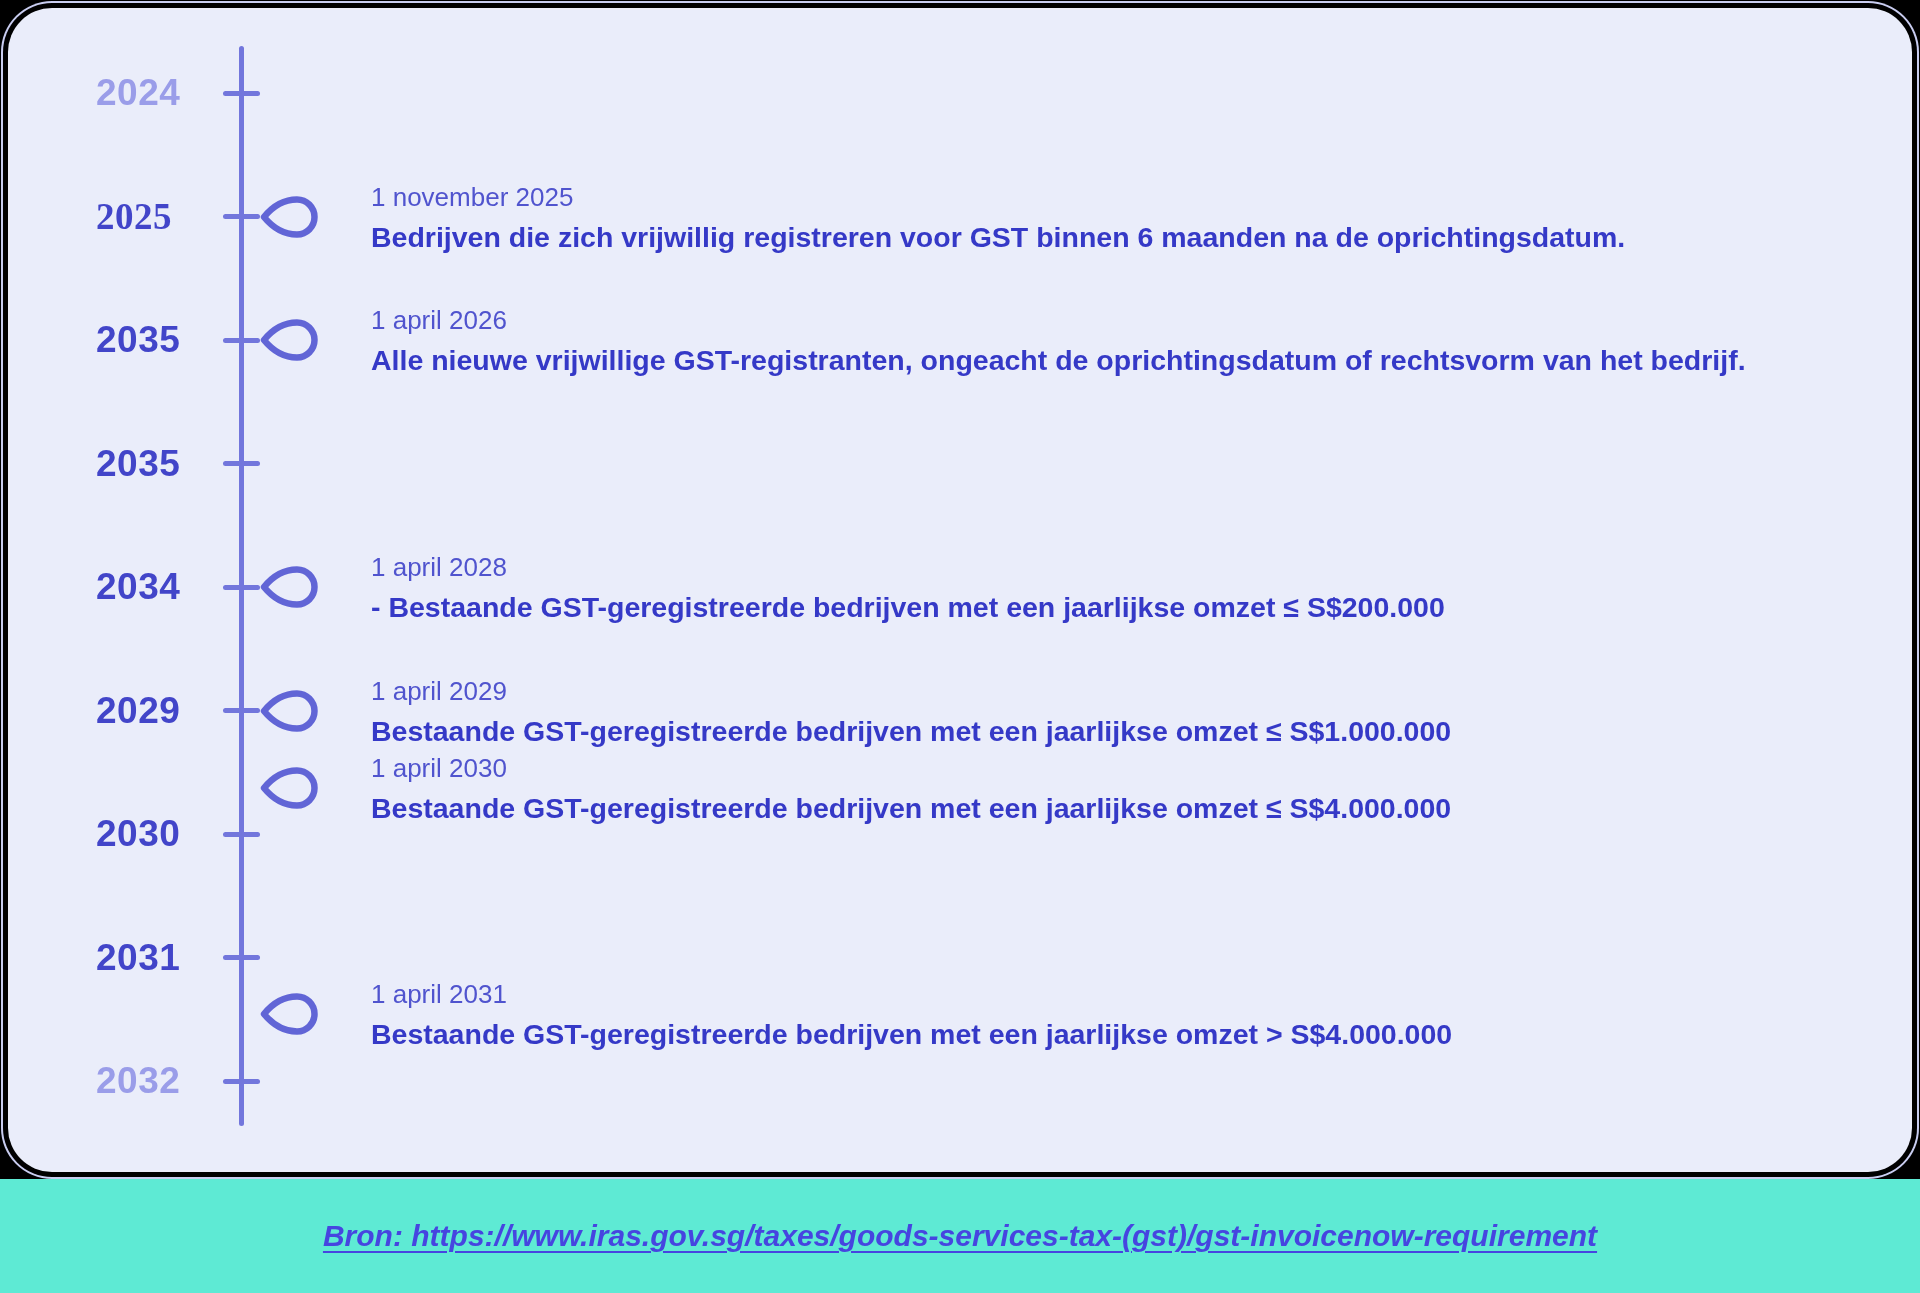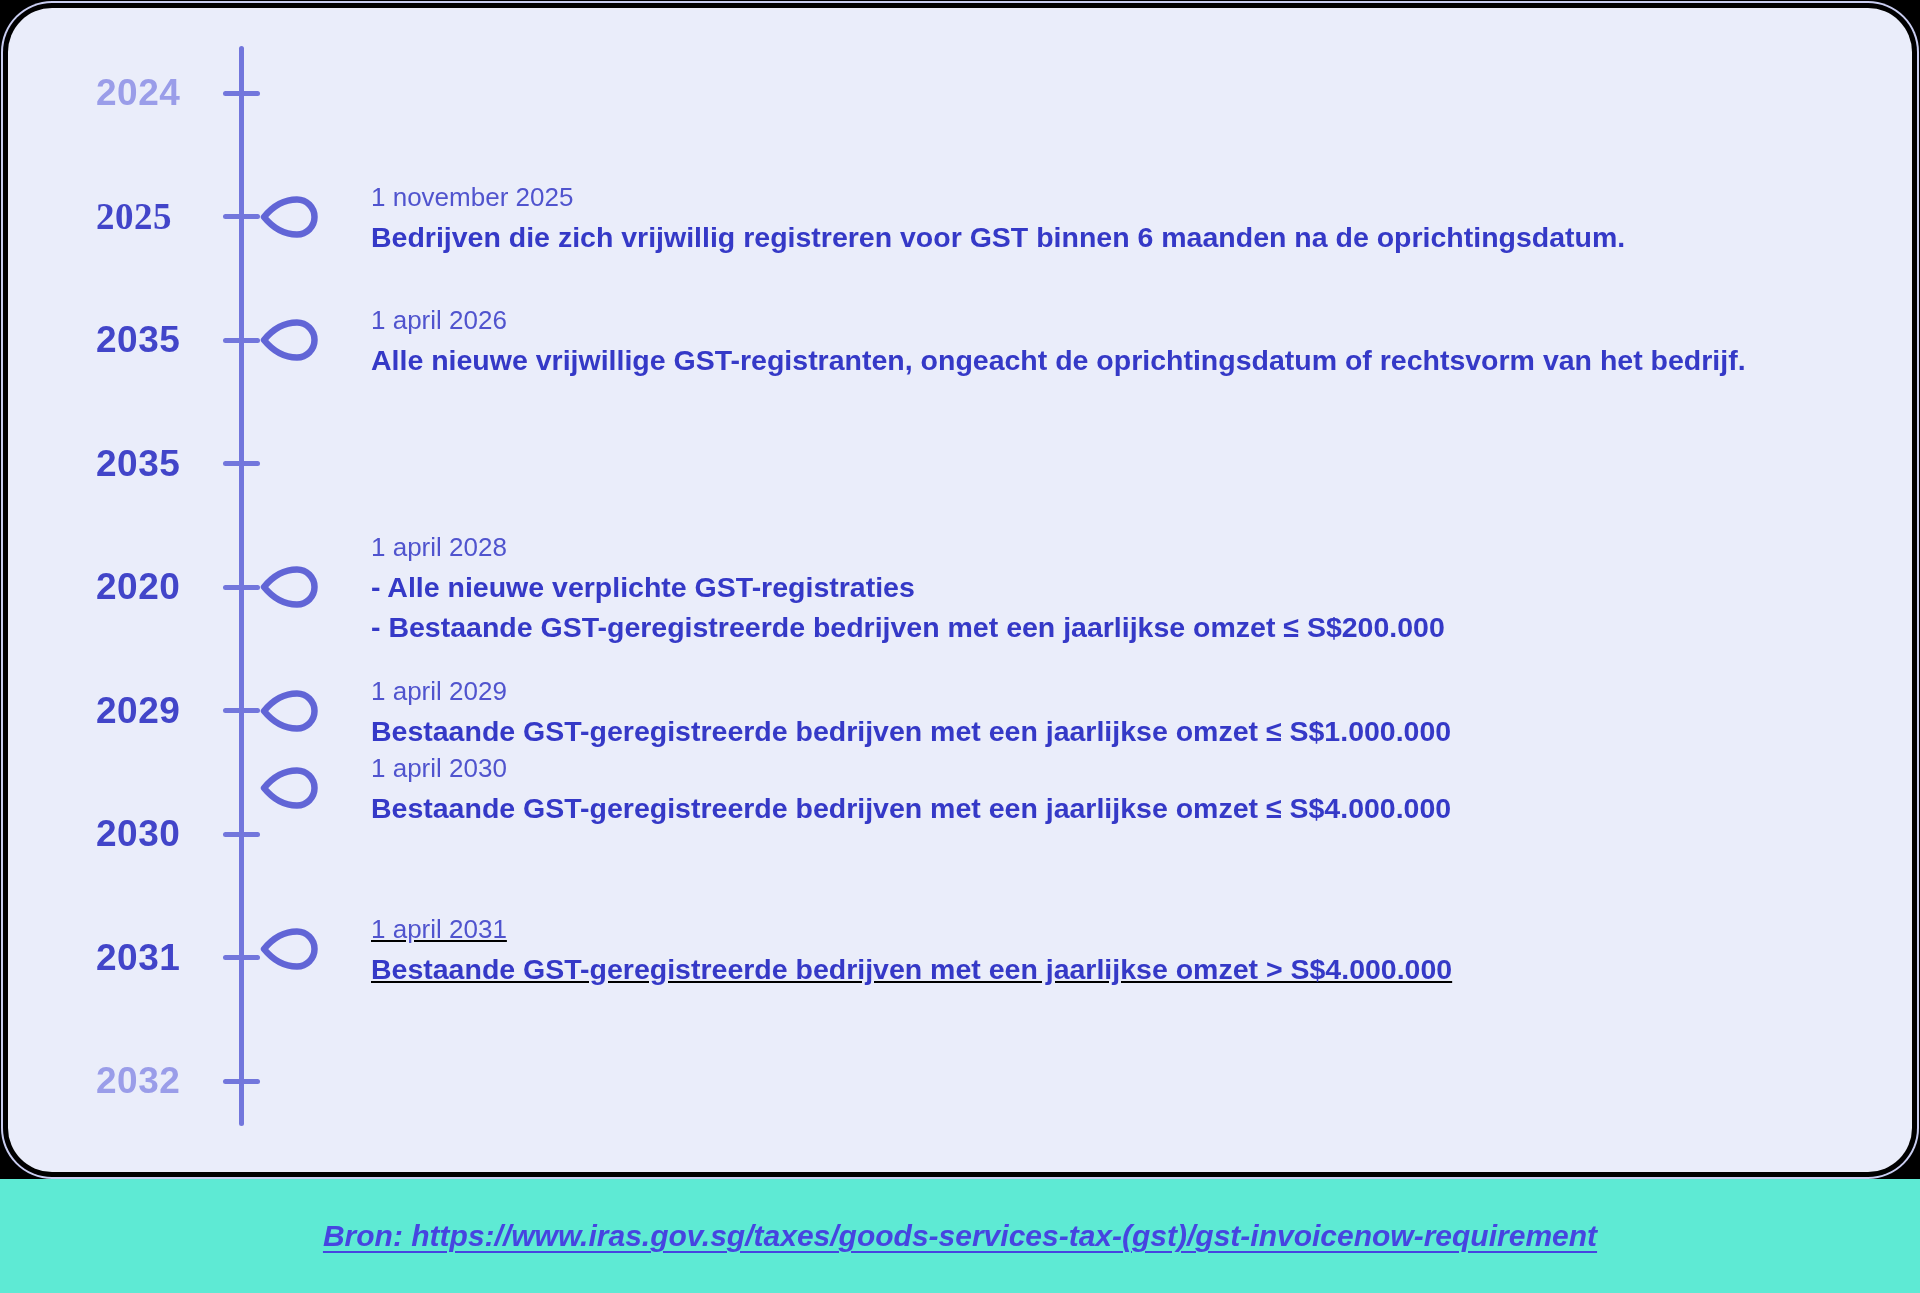--- a/index.html
+++ b/index.html
@@ -149,33 +149,32 @@
     <div class="event-line">Alle nieuwe vrijwillige GST-registranten, ongeacht de oprichtingsdatum of rechtsvorm van het bedrijf.</div>
           </div>
   </div>
 
   <div>
     <div class="year-label" style="top: 431.5px;">2035</div>
     <div class="tick" style="top: 453px;"></div>
   </div>
 
   <div>
-    <div class="year-label" style="top: 555px;">2020</div>
+    <div class="year-label" style="top: 555px;">2034</div>
     <div class="tick" style="top: 576.5px;"></div>
   </div>
 
   <div class="event" style="top: 579px;">
     <div class="marker">
       <svg width="62" height="48" viewBox="0 0 62 48">
         <path d="M4,24 C13,13 23,6.5 37,6.5 A17.5,17.5 0 1 1 37,41.5 C23,41.5 13,35 4,24 Z" fill="none" stroke="#6165d6" stroke-width="6.5" stroke-linejoin="round"></path>
       </svg>
     </div>
     <div class="event-text">
       <div class="event-date">1 april 2028</div>
-    <div class="event-line">- Alle nieuwe verplichte GST-registraties</div>
             <div class="event-line">- Bestaande GST-geregistreerde bedrijven met een jaarlijkse omzet ≤ S$200.000</div>
           </div>
   </div>
 
   <div>
     <div class="year-label" style="top: 678.5px;">2029</div>
     <div class="tick" style="top: 700px;"></div>
   </div>
 
   <div class="event" style="top: 702.5px;">
@@ -205,21 +204,21 @@
       <div class="event-date">1 april 2030</div>
     <div class="event-line">Bestaande GST-geregistreerde bedrijven met een jaarlijkse omzet ≤ S$4.000.000</div>
           </div>
   </div>
 
   <div>
     <div class="year-label" style="top: 925.5px;">2031</div>
     <div class="tick" style="top: 947px;"></div>
   </div>
 
-  <div class="event" style="top: 941px; text-decoration: underline;">
+  <div class="event" style="top: 1006px;">
     <div class="marker">
       <svg width="62" height="48" viewBox="0 0 62 48">
         <path d="M4,24 C13,13 23,6.5 37,6.5 A17.5,17.5 0 1 1 37,41.5 C23,41.5 13,35 4,24 Z" fill="none" stroke="#6165d6" stroke-width="6.5" stroke-linejoin="round"></path>
       </svg>
     </div>
     <div class="event-text">
       <div class="event-date">1 april 2031</div>
     <div class="event-line">Bestaande GST-geregistreerde bedrijven met een jaarlijkse omzet &gt; S$4.000.000</div>
           </div>
   </div>

